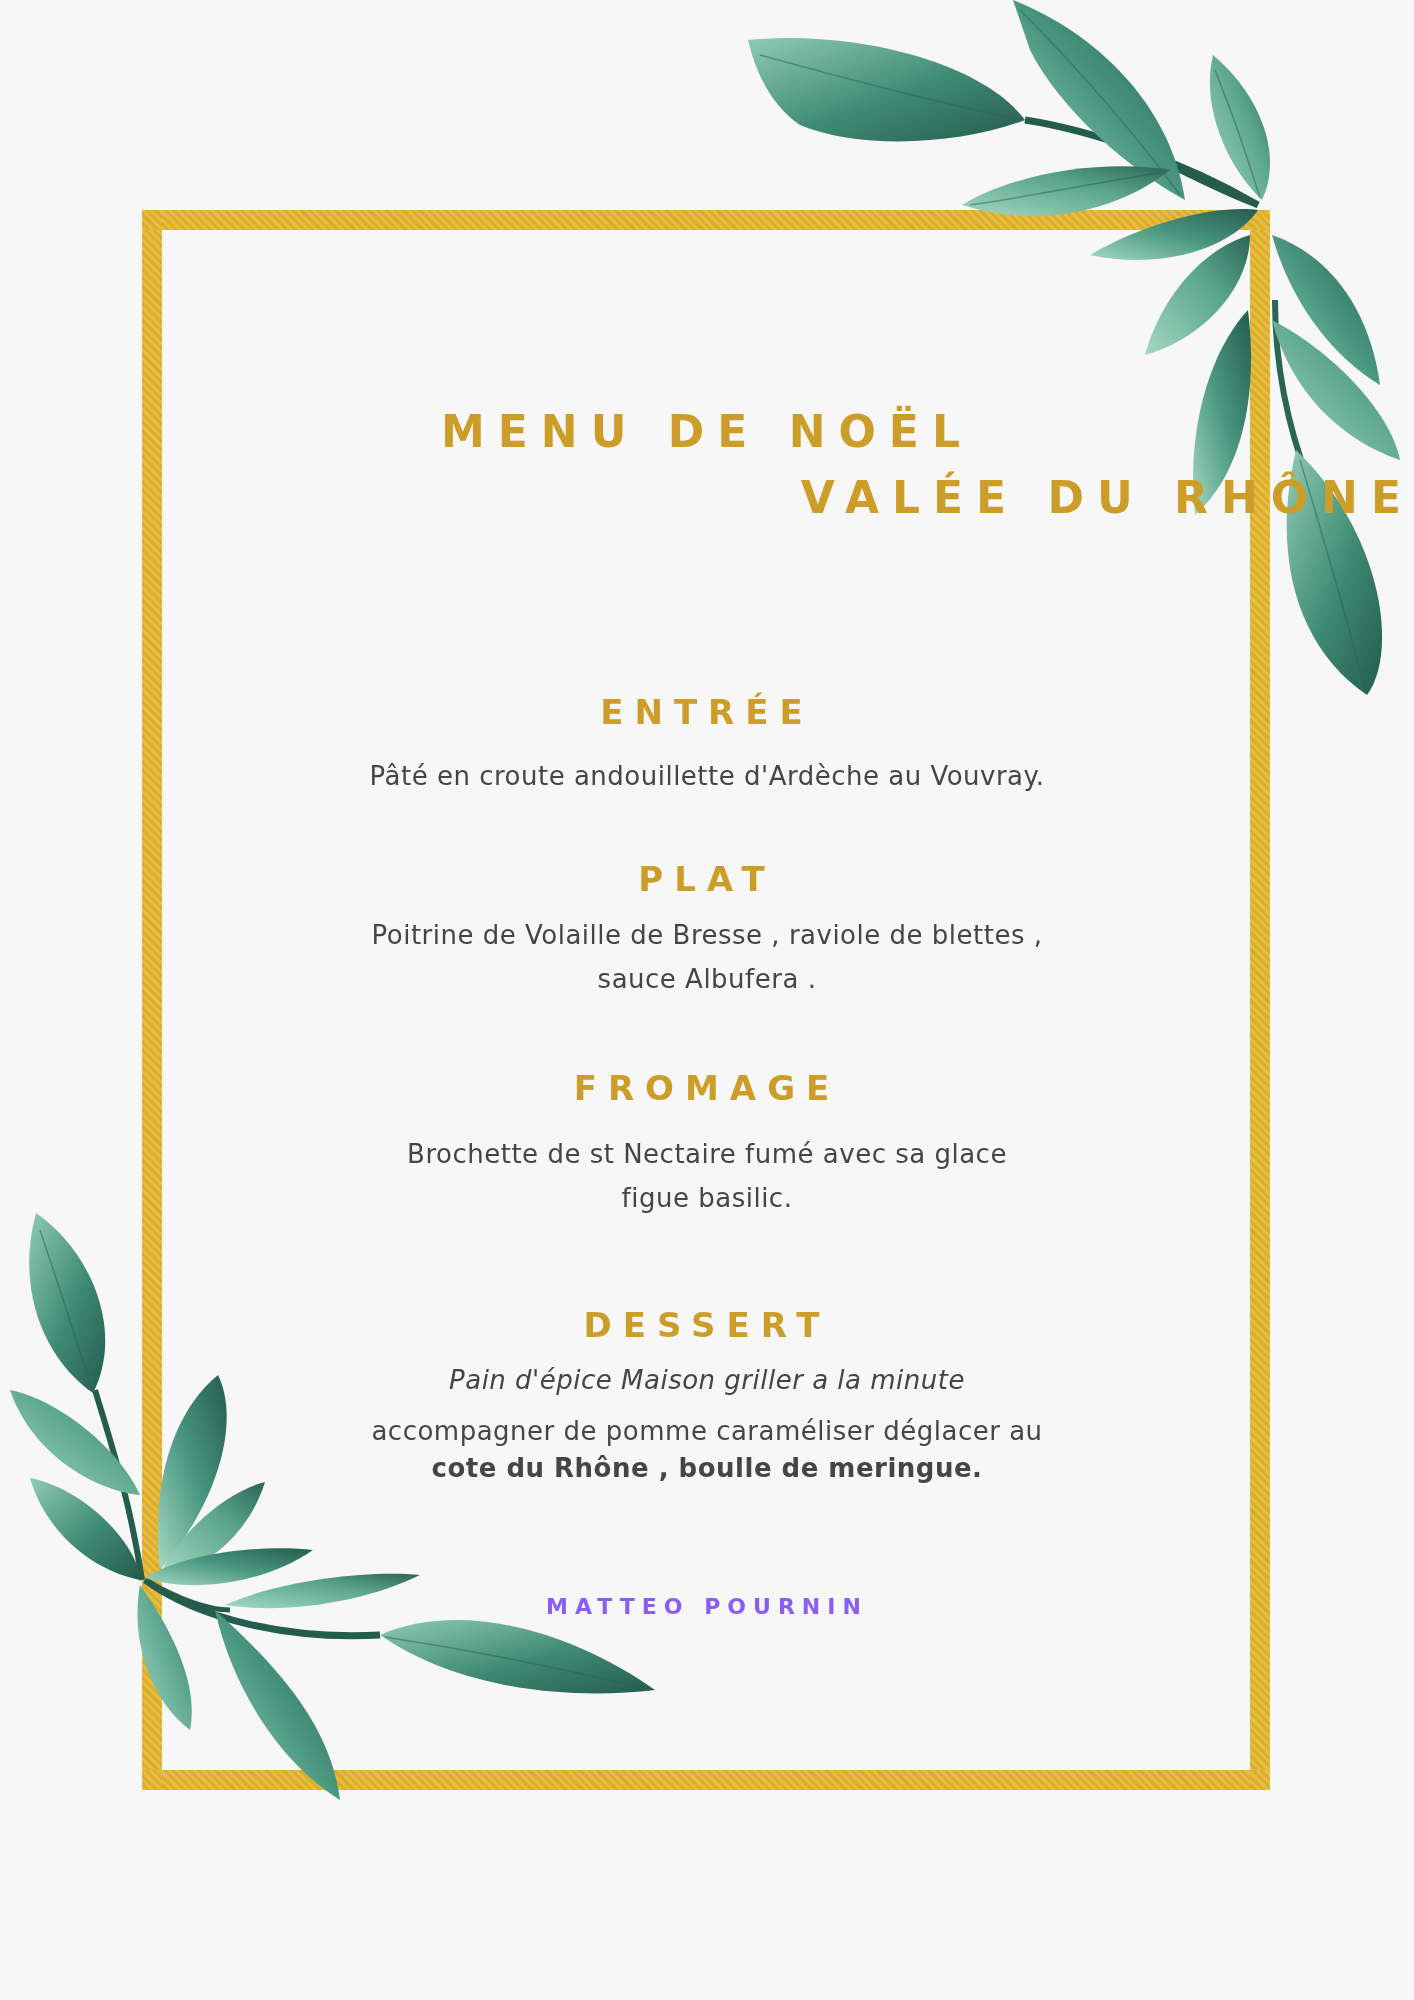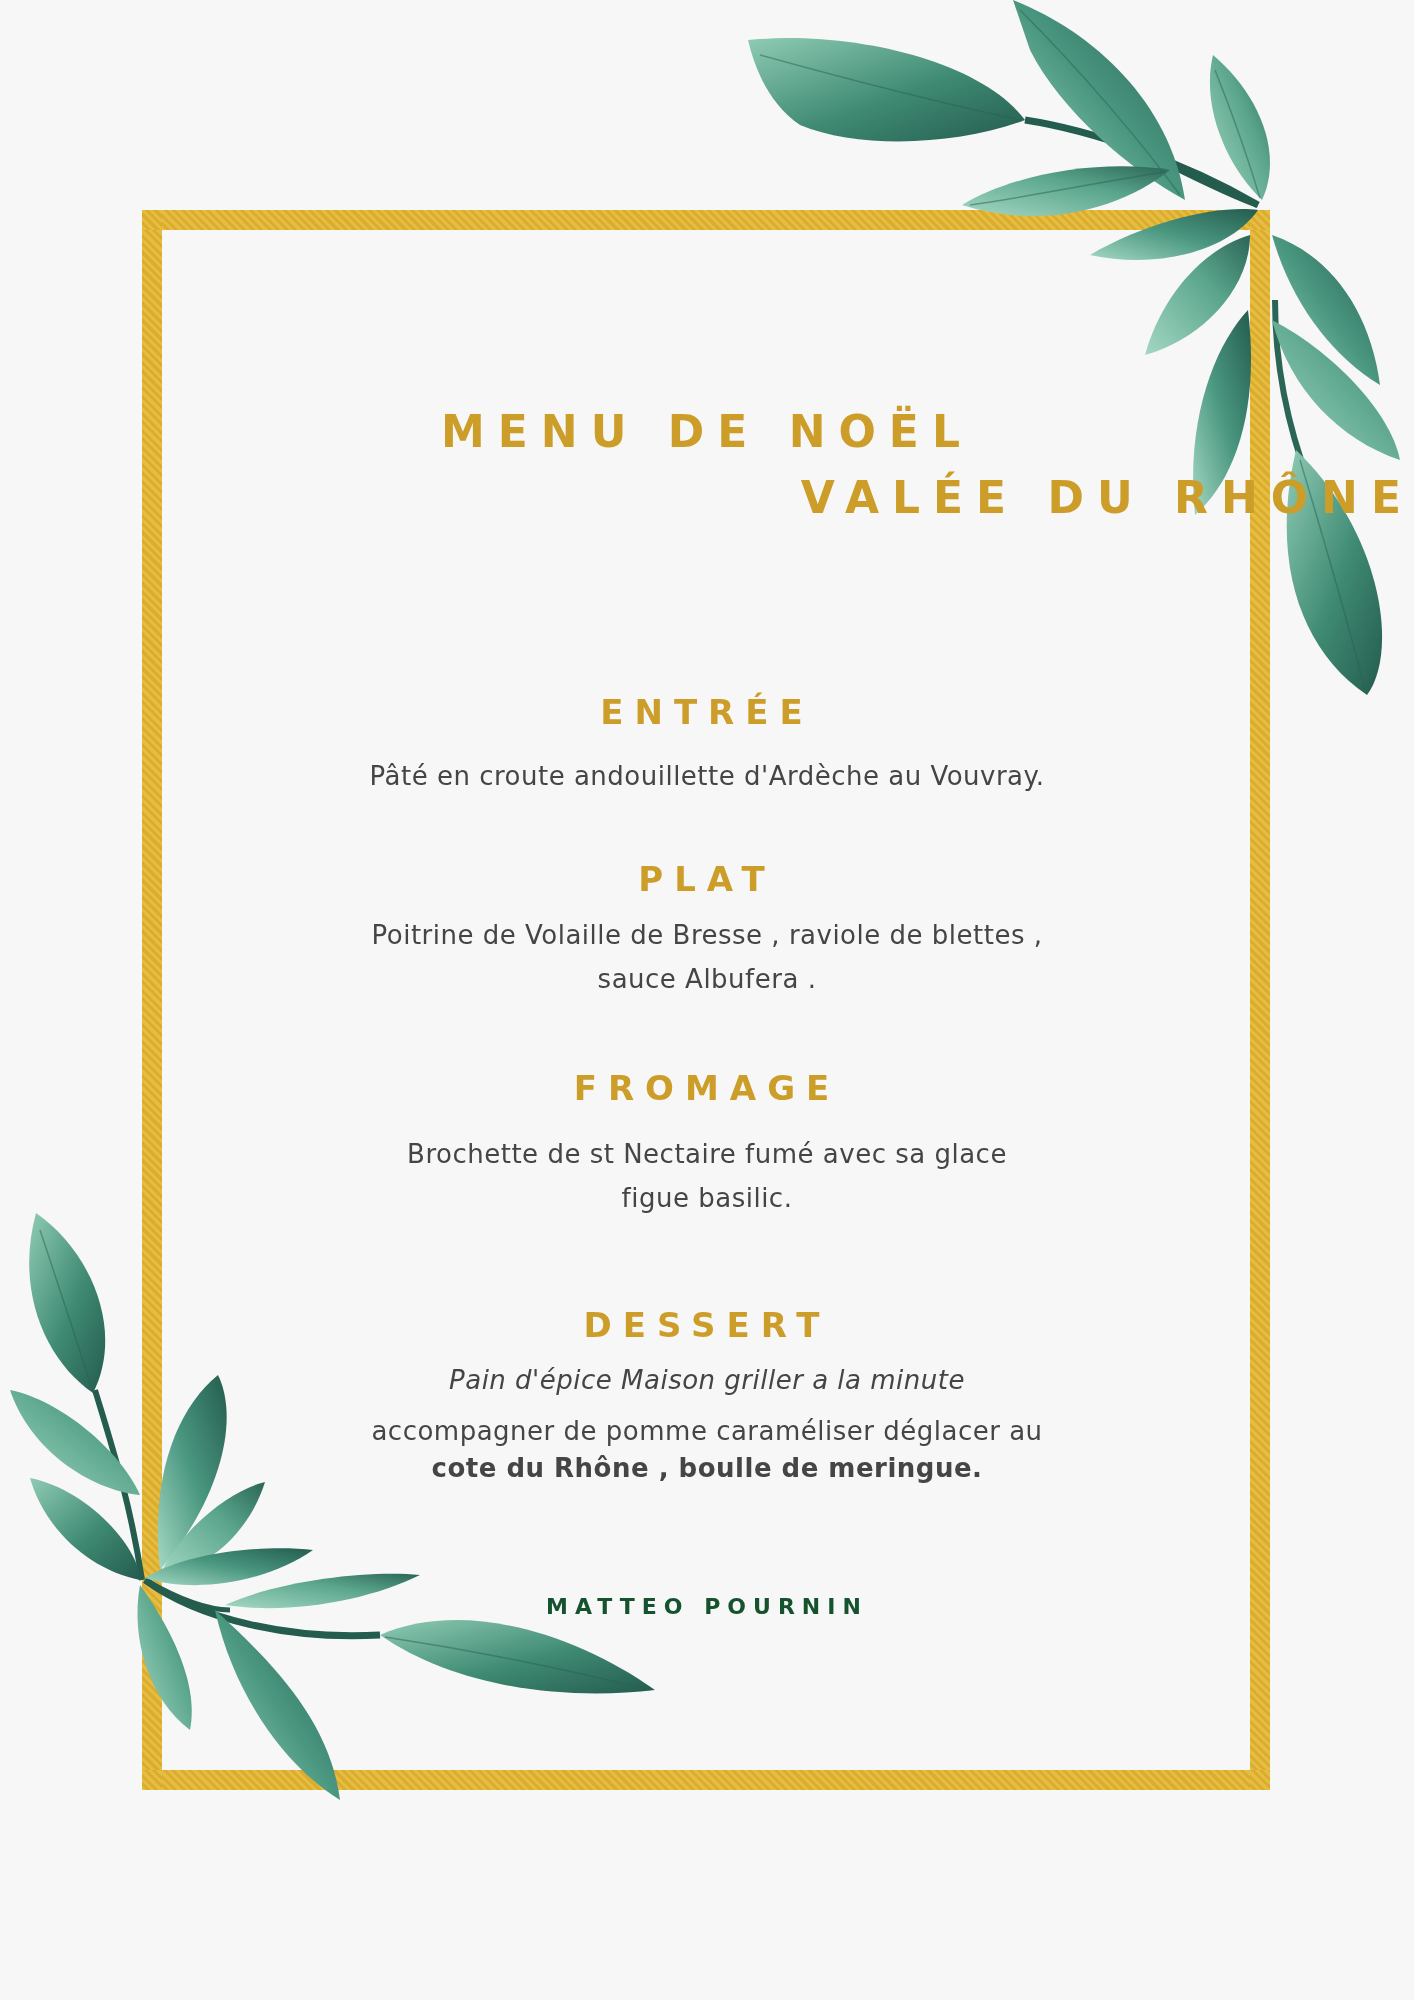--- a/index.html
+++ b/index.html
@@ -9,21 +9,21 @@
            border:20px solid #e3b52f;
            background:transparent; box-sizing:content-box; }
   .frame::before { content:""; position:absolute; inset:-20px; border:20px solid transparent;
            background:repeating-linear-gradient(45deg, rgba(255,255,255,0.10) 0 3px, rgba(160,110,0,0.10) 3px 6px);
            -webkit-mask:linear-gradient(#000 0 0) content-box, linear-gradient(#000 0 0);
            -webkit-mask-composite:xor; mask-composite:exclude; pointer-events:none; }
   .txt { position:absolute; left:0; width:1414px; text-align:center; margin:0; }
   .title { color:#cc9d28; font-weight:bold; font-size:44px; letter-spacing:13px; line-height:64px; }
   .heading { color:#cc9d28; font-weight:bold; font-size:34px; letter-spacing:11px; line-height:40px; }
   .body-text { color:#454545; font-size:26px; line-height:44px; letter-spacing:0.5px; }
-  .sig { color:#14532d; font-weight:bold; font-size:22px; letter-spacing:7px; line-height:30px; }
+  .sig { color:#8b5cf6; font-weight:bold; font-size:22px; letter-spacing:7px; line-height:30px; }
   svg.leaves { position:absolute; left:0; top:0; pointer-events:none; }
 </style>
 </head>
 <body>
 
 <div class="frame"></div>
 
 <svg class="leaves" width="1414" height="2000" viewBox="0 0 1414 2000">
   <defs>
     <linearGradient id="lg1" x1="0" y1="0" x2="1" y2="1">

